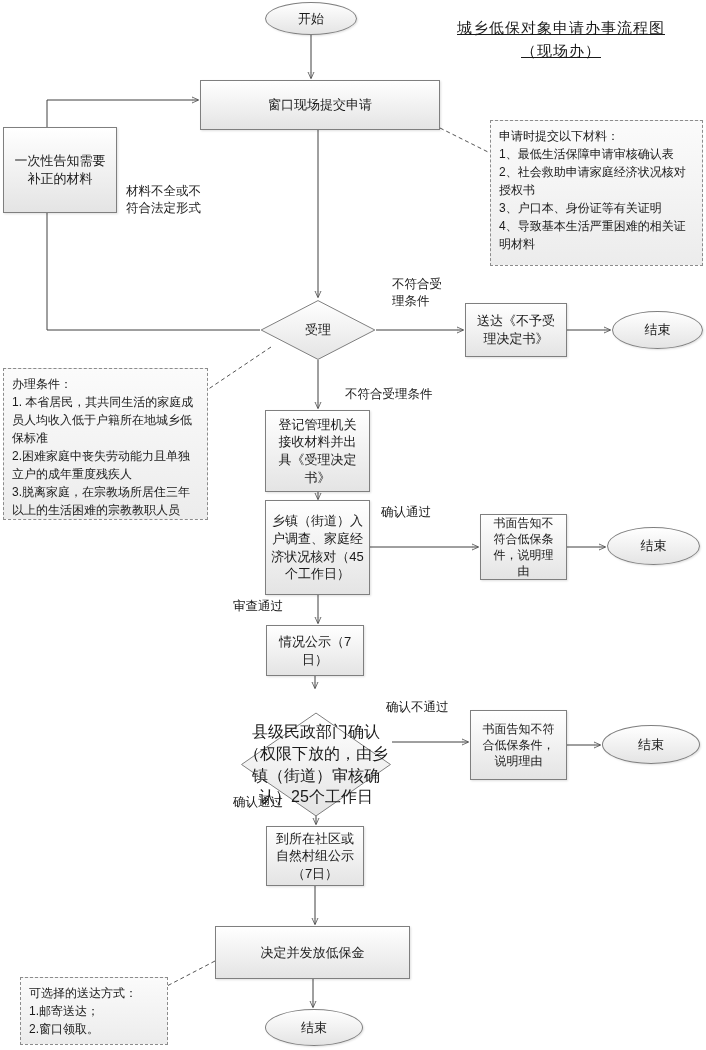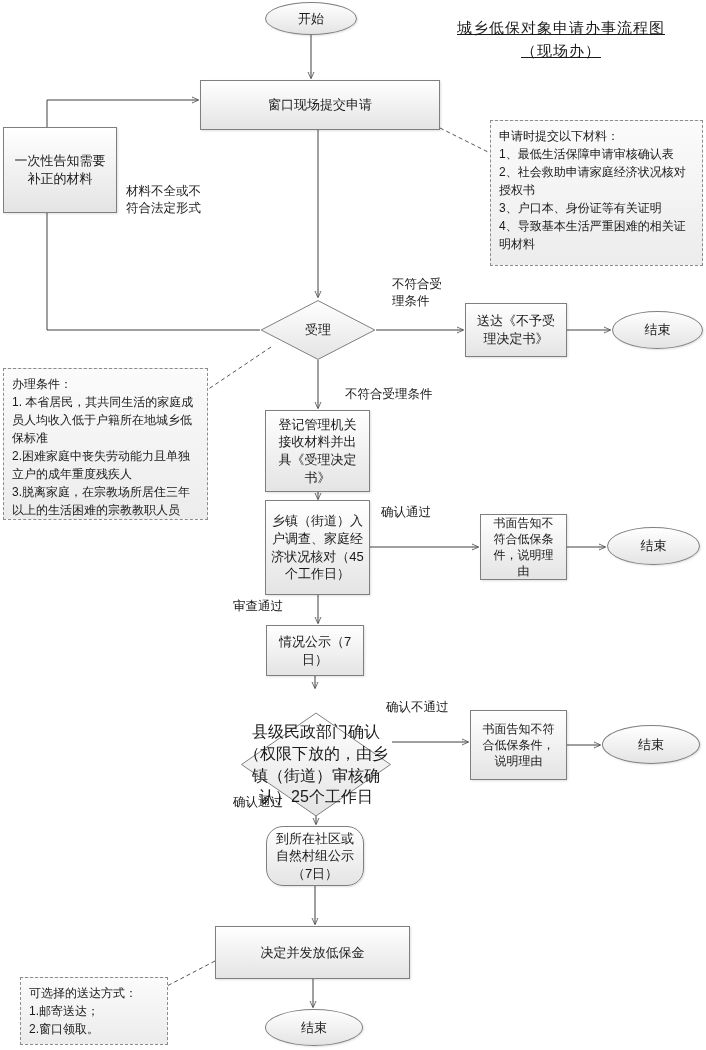--- a/index.html
+++ b/index.html
@@ -56,21 +56,21 @@
   #n-end1     {left:612px; top:311px;  width:91px;  height:38px;}
   #n-register {left:265px; top:410px;  width:105px; height:82px; padding:0 12px;}
   #n-survey   {left:265px; top:500px;  width:105px; height:95px; padding:0 0;}
   #n-notice1  {left:480px; top:514px;  width:87px;  height:66px; padding:0 7px; font-size:12px;}
   #n-end2     {left:607px; top:527px;  width:93px;  height:38px;}
   #n-pub1     {left:266px; top:625px;  width:98px;  height:51px; padding:0 7px;}
   #n-confirm  {left:240px; top:712px;  width:152px; height:105px; font-size:16px;}
   #n-confirm .dtext {width:150px;}
   #n-notice2  {left:470px; top:710px;  width:97px;  height:70px; padding:0 8px; font-size:12px;}
   #n-end3     {left:602px; top:725px;  width:98px;  height:39px;}
-  #n-pub2     {left:266px; top:826px;  width:98px;  height:60px; padding:16px 9px;border-radius:17px;}
+  #n-pub2     {left:266px; top:826px;  width:98px;  height:60px; padding:16px 9px;}
   #n-decide   {left:215px; top:926px;  width:195px; height:53px;}
   #n-endF     {left:265px; top:1009px; width:98px;  height:37px;}
 
   
   #anno-materials  {left:490px; top:120px; width:213px; height:146px;}
   #anno-conditions {left:3px;   top:368px; width:205px; height:152px;}
   #anno-delivery   {left:20px;  top:977px; width:148px; height:68px;}
 
   
   #lbl-incomplete  {left:126px; top:183px; width:82px;}

